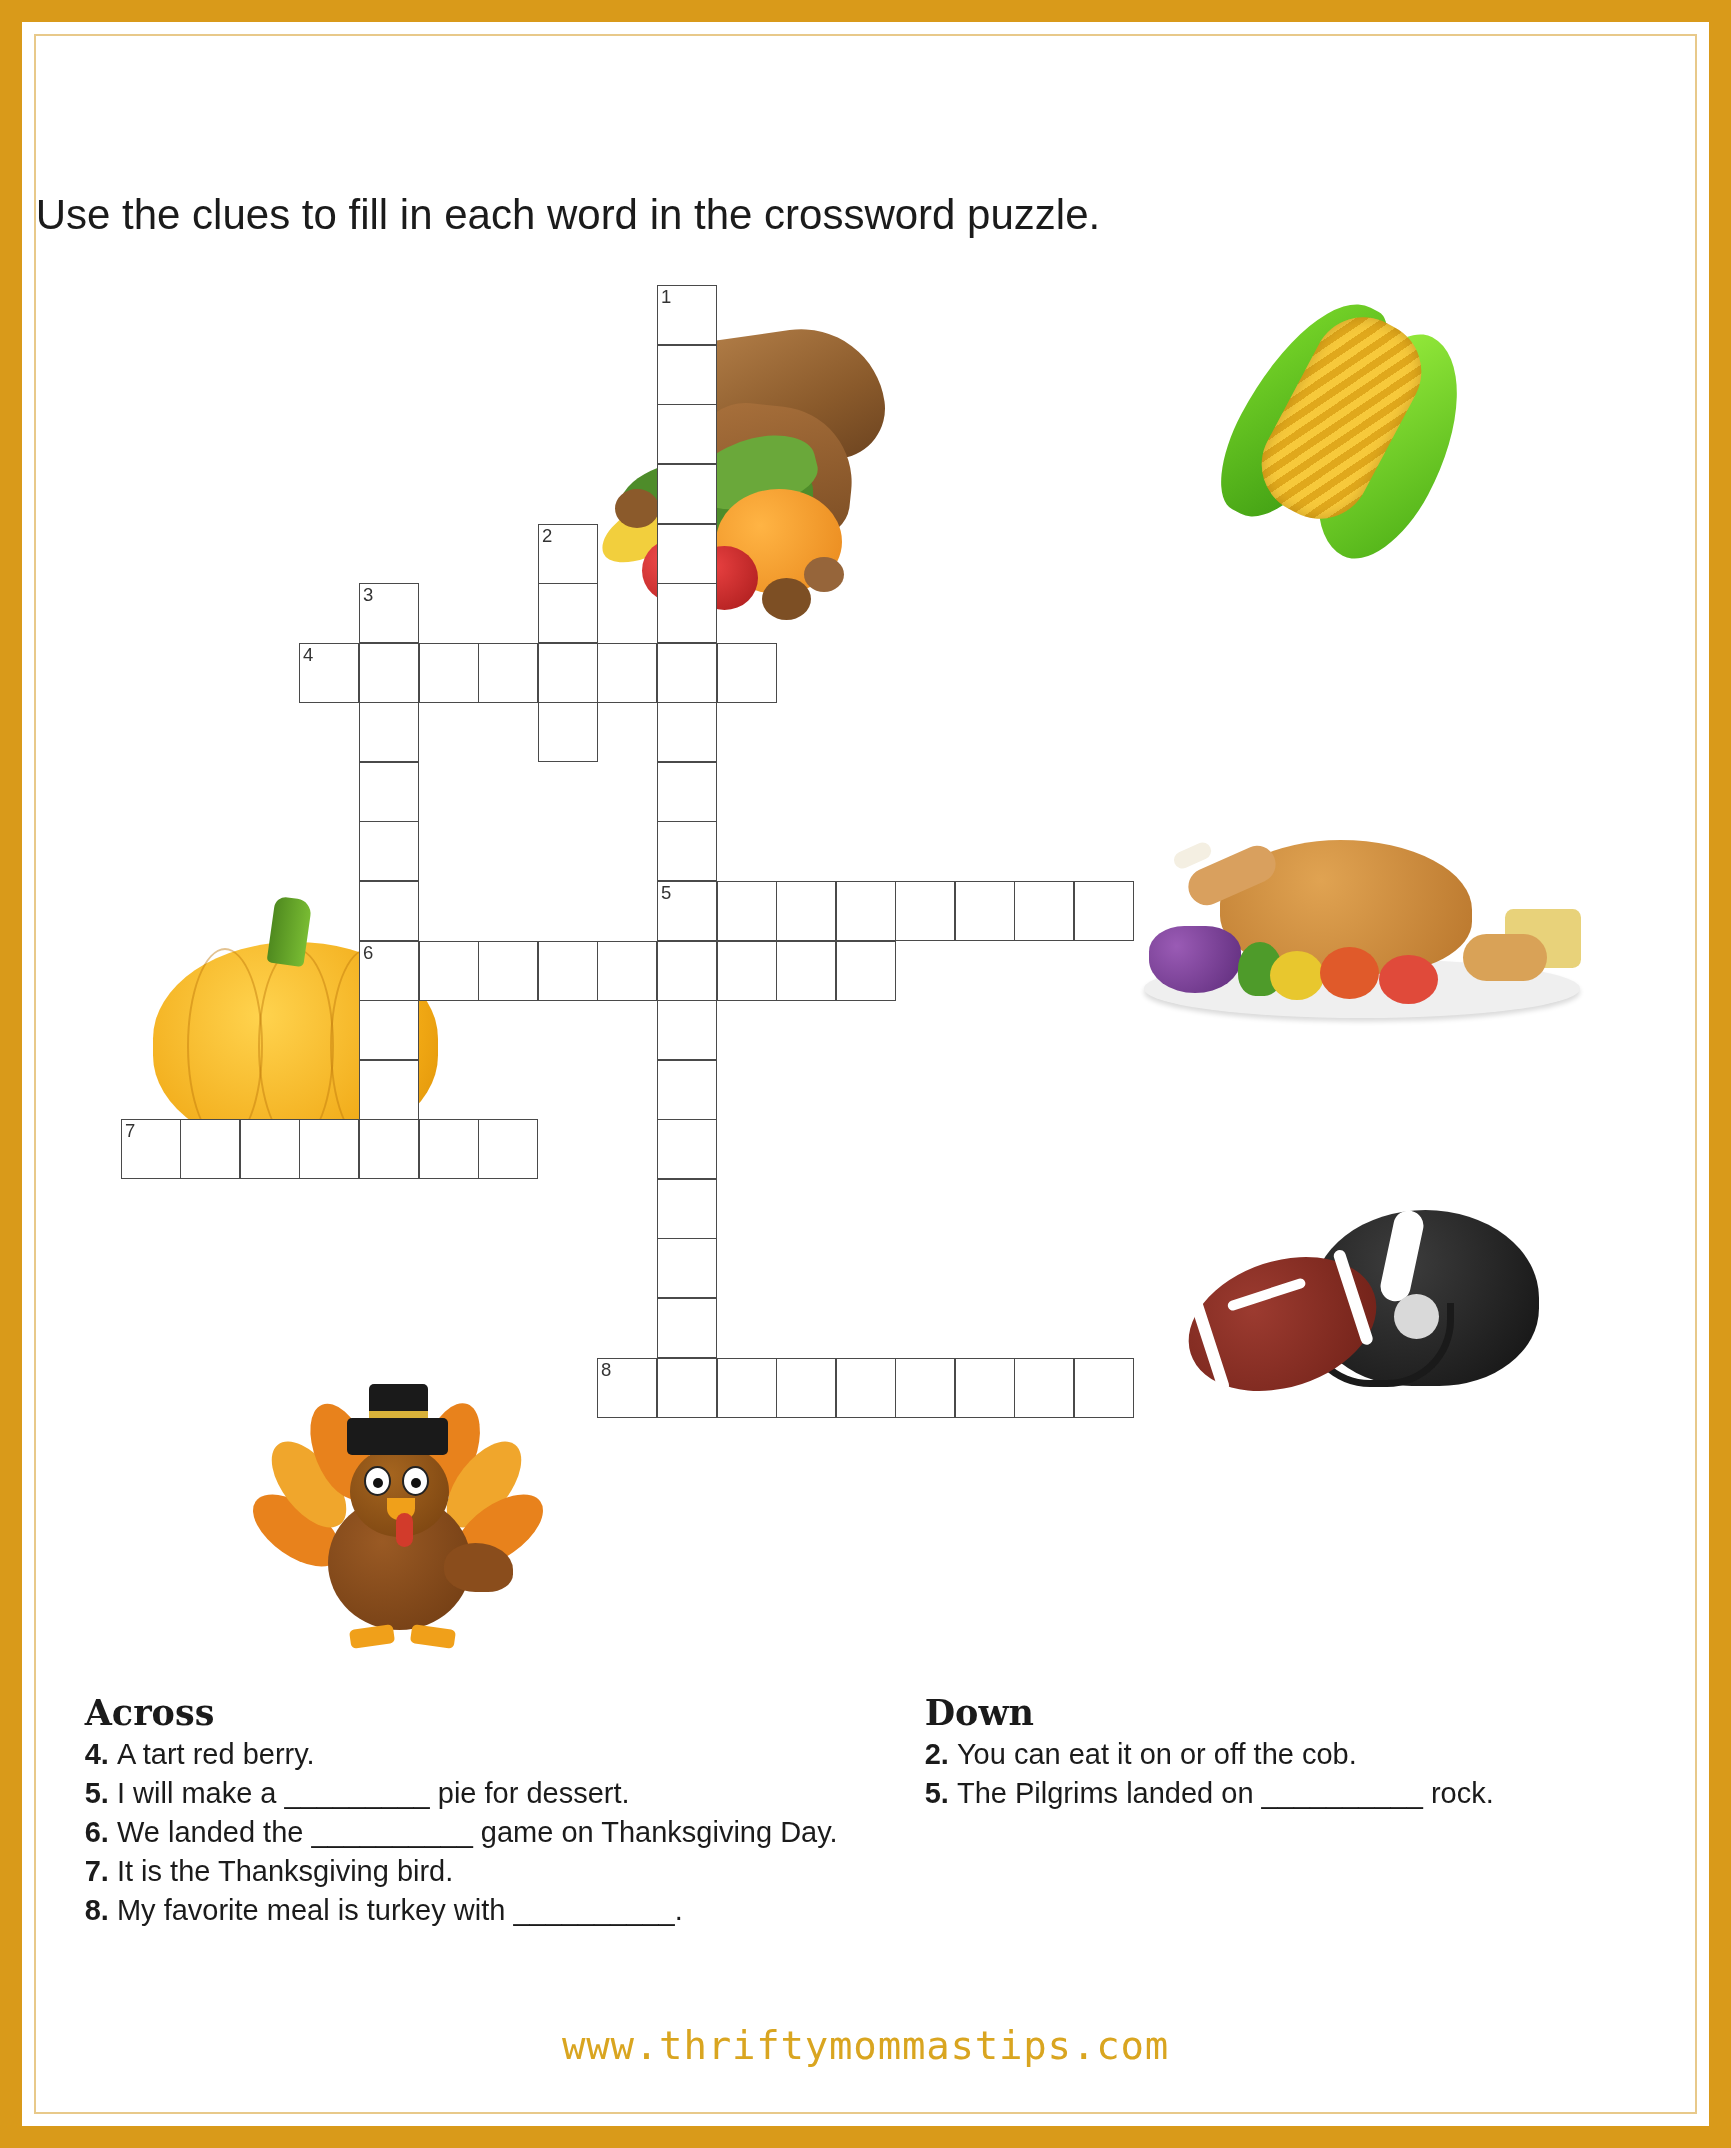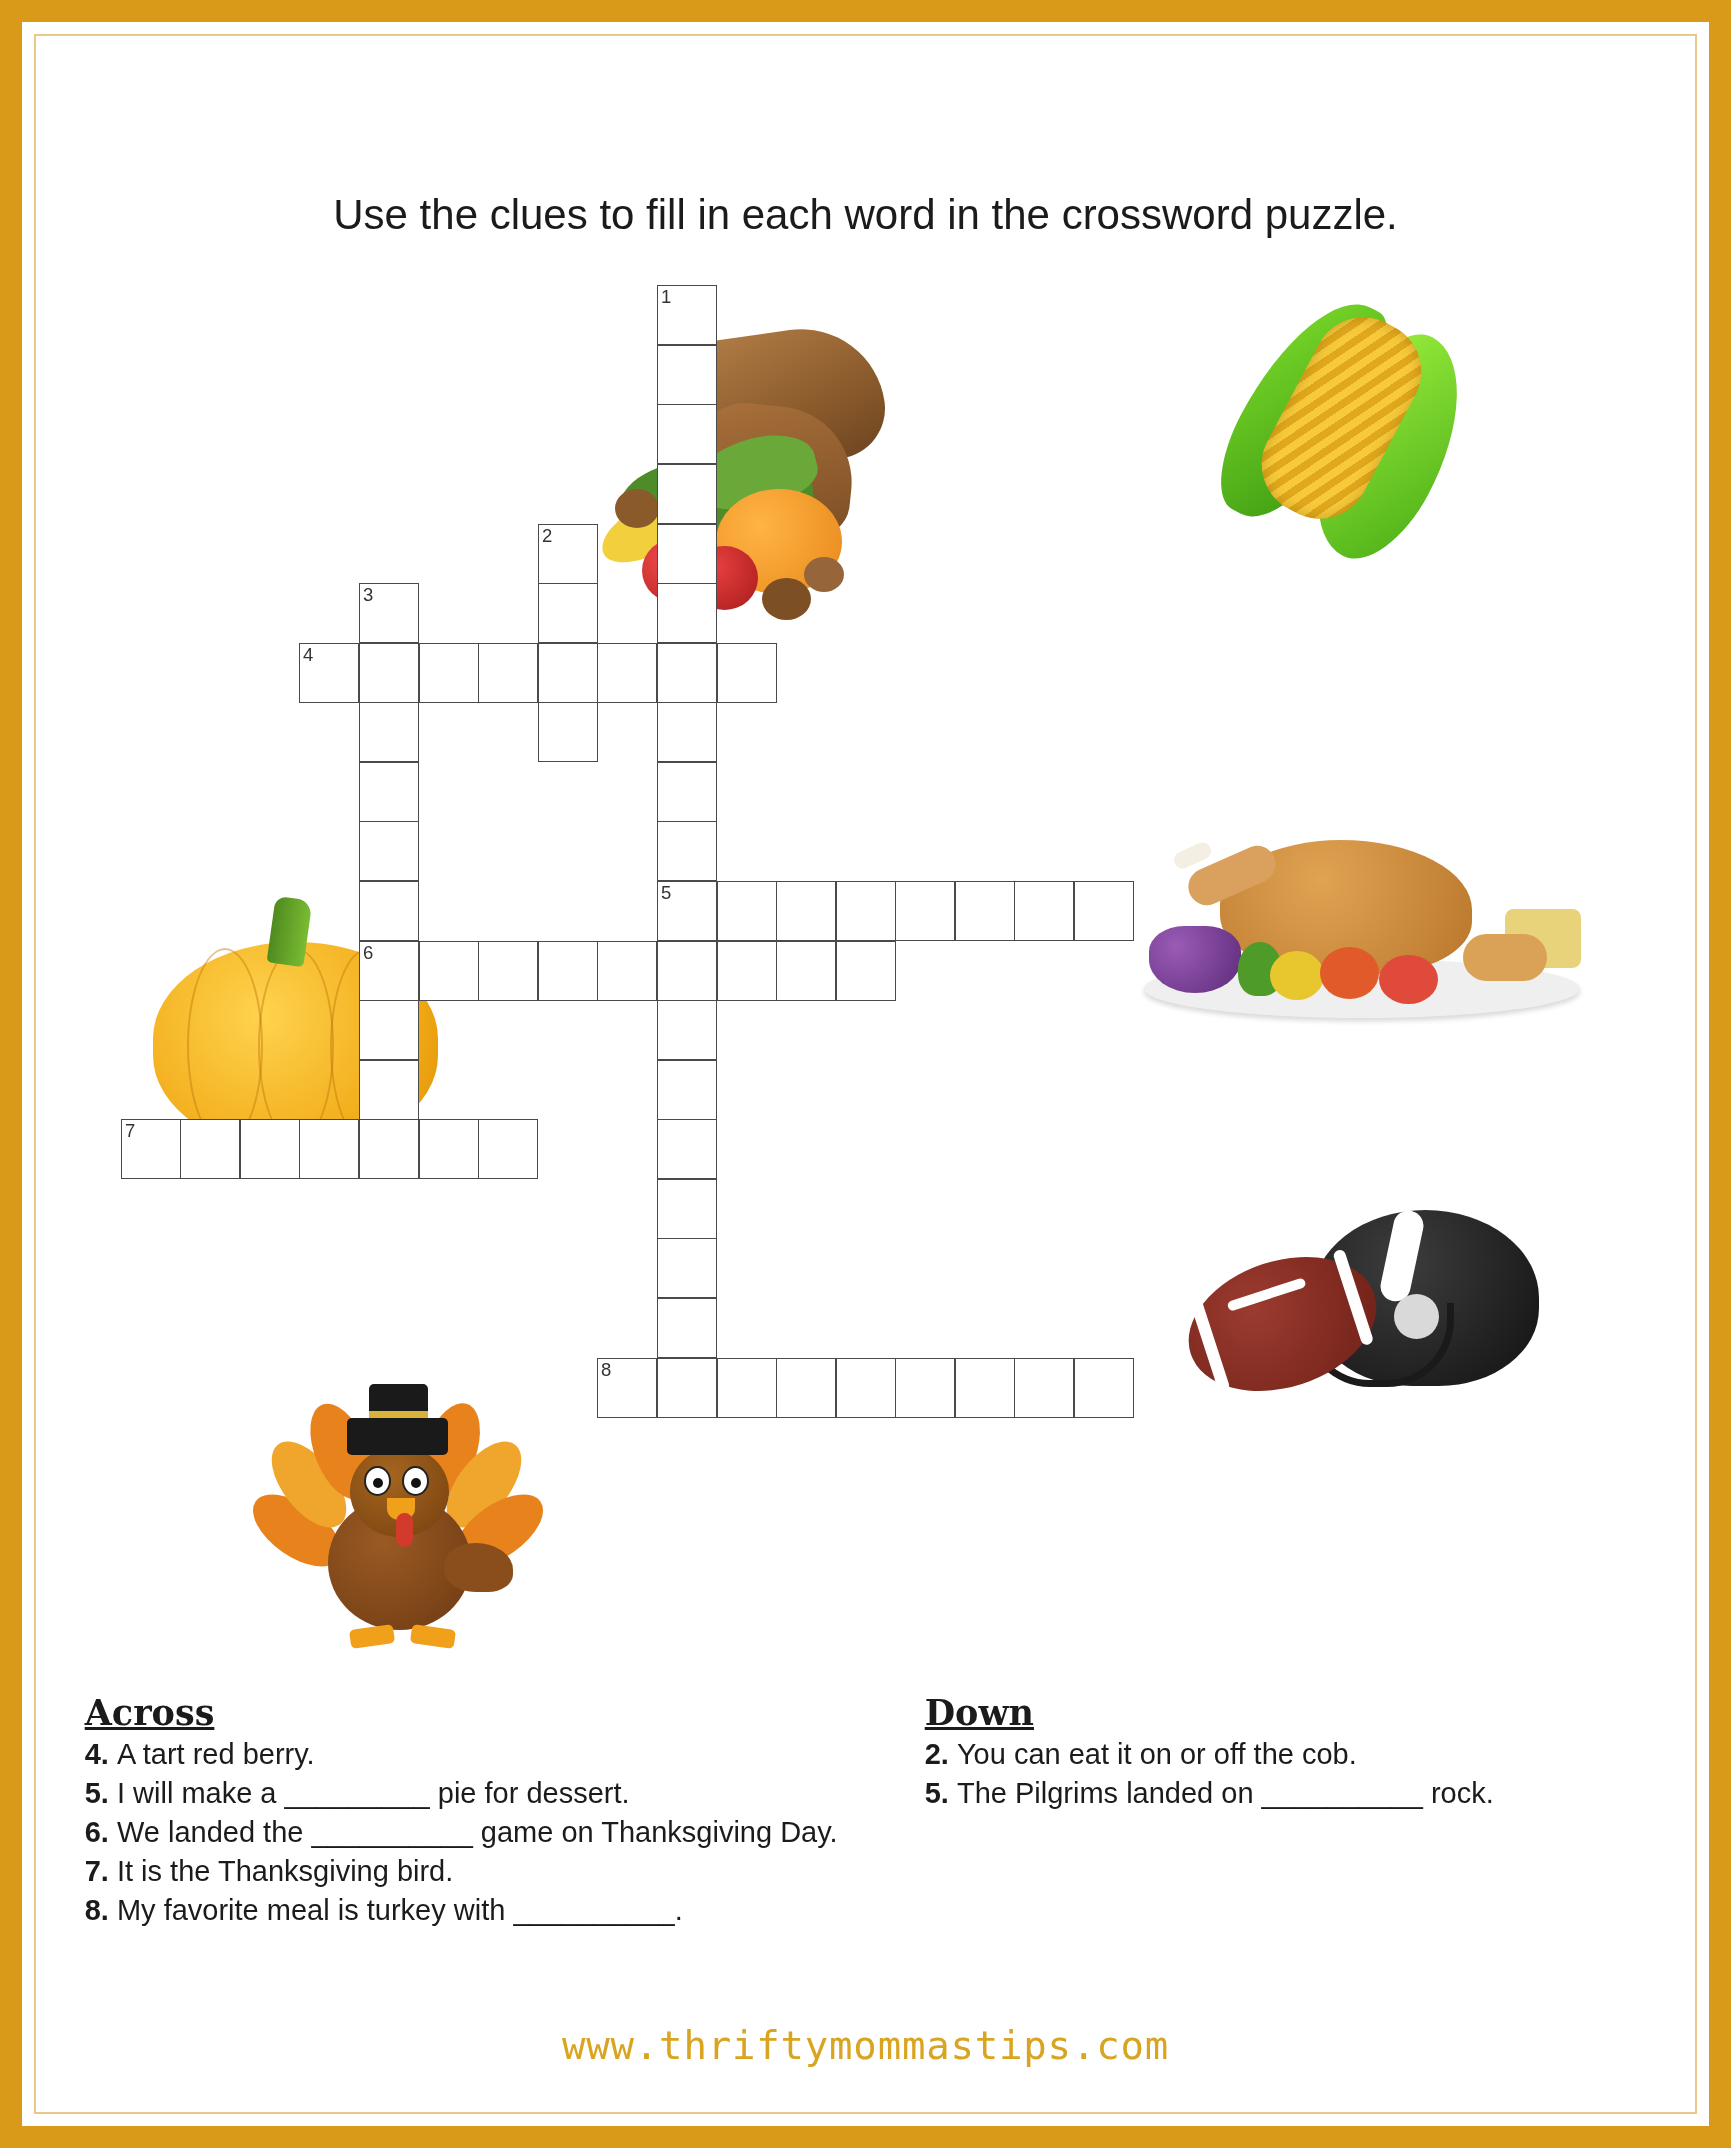--- a/index.html
+++ b/index.html
@@ -40,21 +40,20 @@
     font-size: 74px;
     font-weight: bold;
     color: #9a3b17;
     letter-spacing: -0.8px;
   }
   .subtitle {
     position: absolute;
     left: 0;
     top: 155px;
     width: 100%;
-    text-align: center;
     font-family: "Liberation Sans", sans-serif;
     font-size: 42px;
     color: #1b1b1b;
   }
   
   #grid-layer {
     position: absolute;
     left: 0;
     top: 0;
     width: 100%;
@@ -78,21 +77,20 @@
   
   .art {
     position: absolute;
   }
   
   .clue-head {
     font-family: "DejaVu Serif", serif;
     font-size: 35px;
     font-weight: bold;
     color: #1b1b1b;
-    text-decoration: underline;
     margin: 0 0 3.4px 0;
   }
   .clue-col {
     position: absolute;
     font-family: "Liberation Sans", sans-serif;
     font-size: 29px;
     line-height: 39px;
     color: #1b1b1b;
   }
   #across-col { left: 49px; top: 1657px; width: 806px; }

